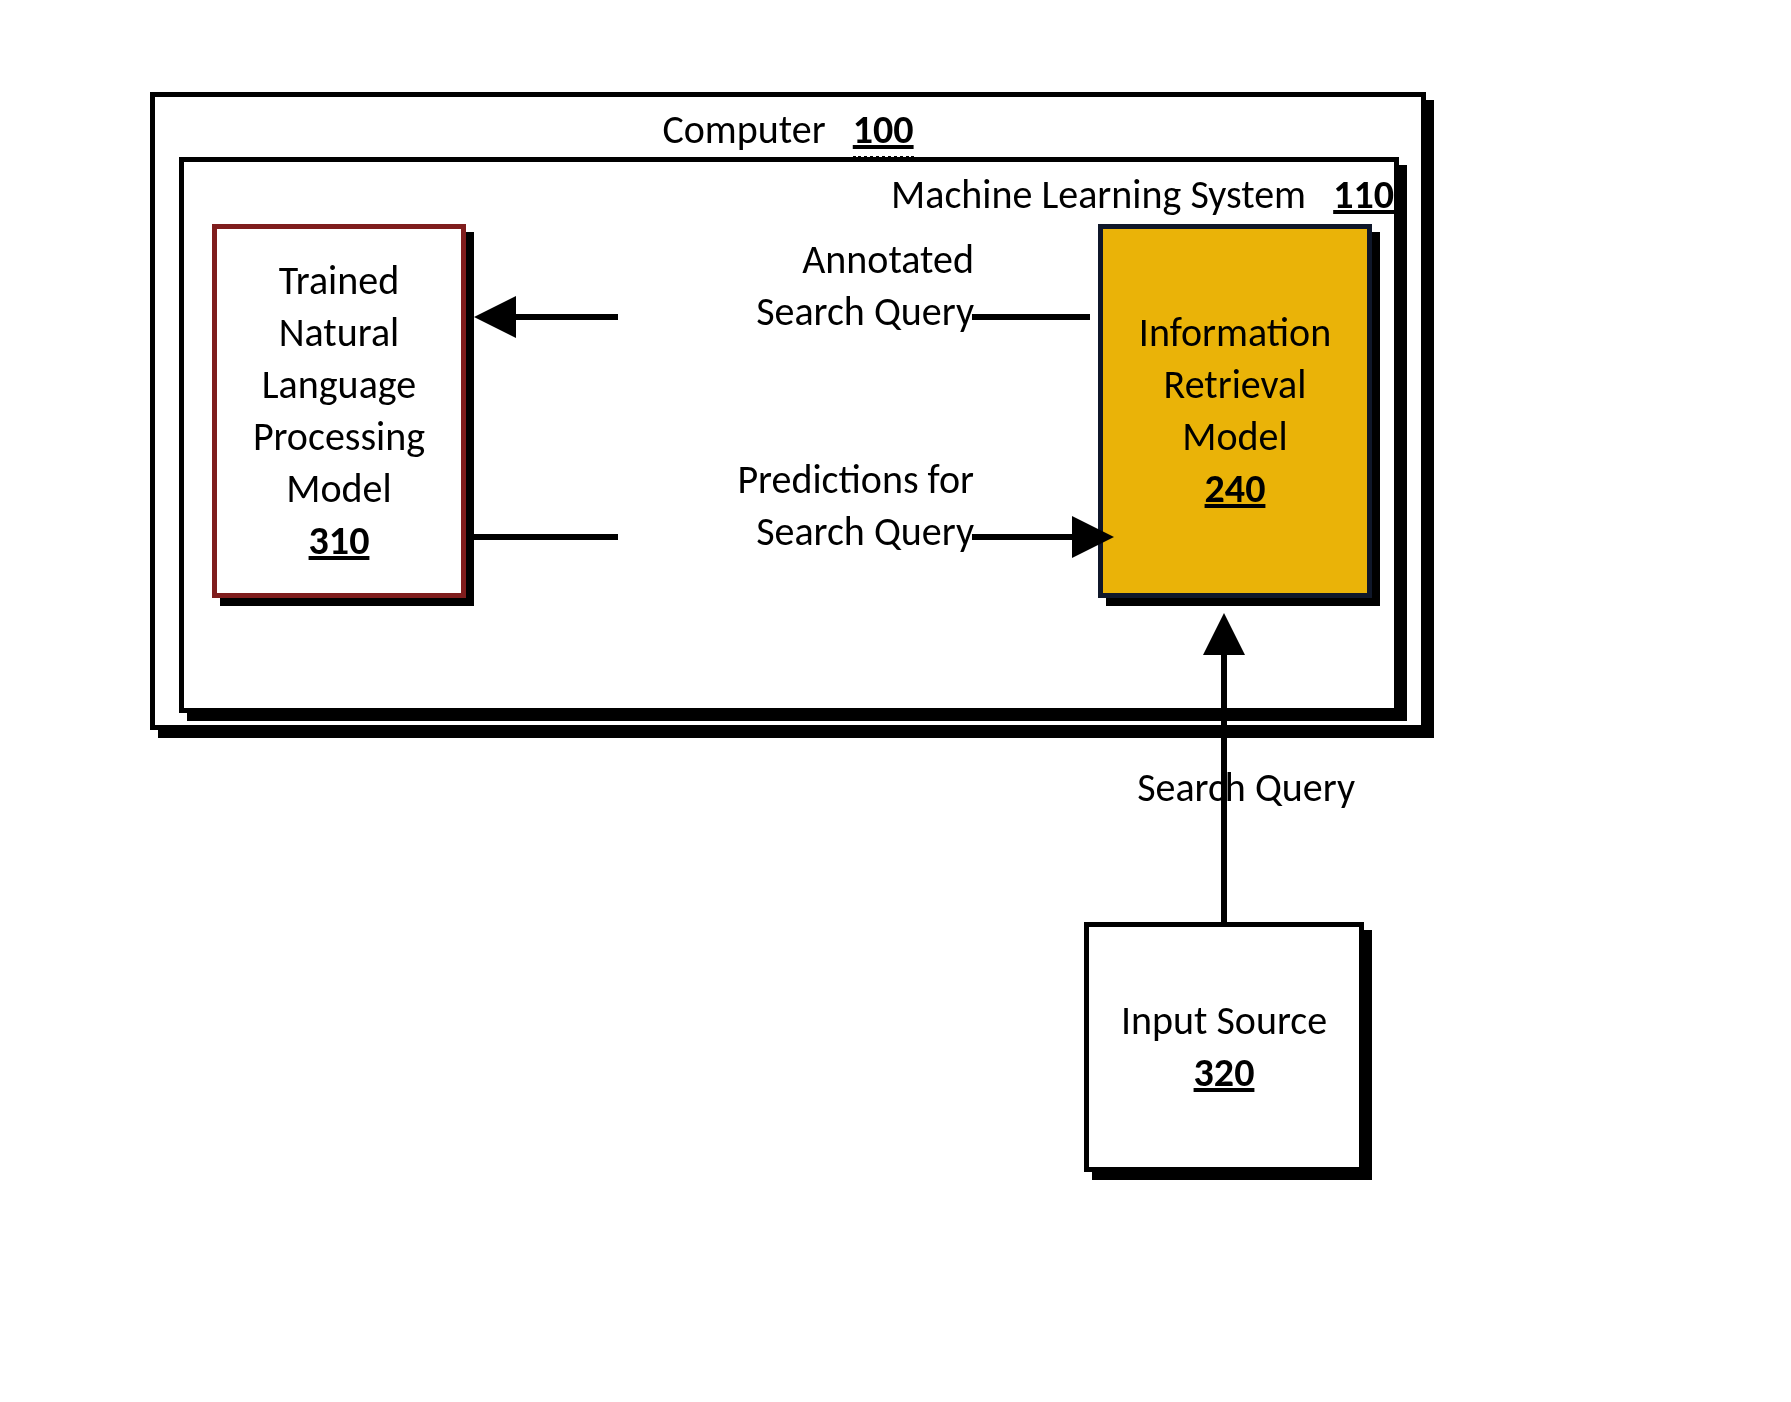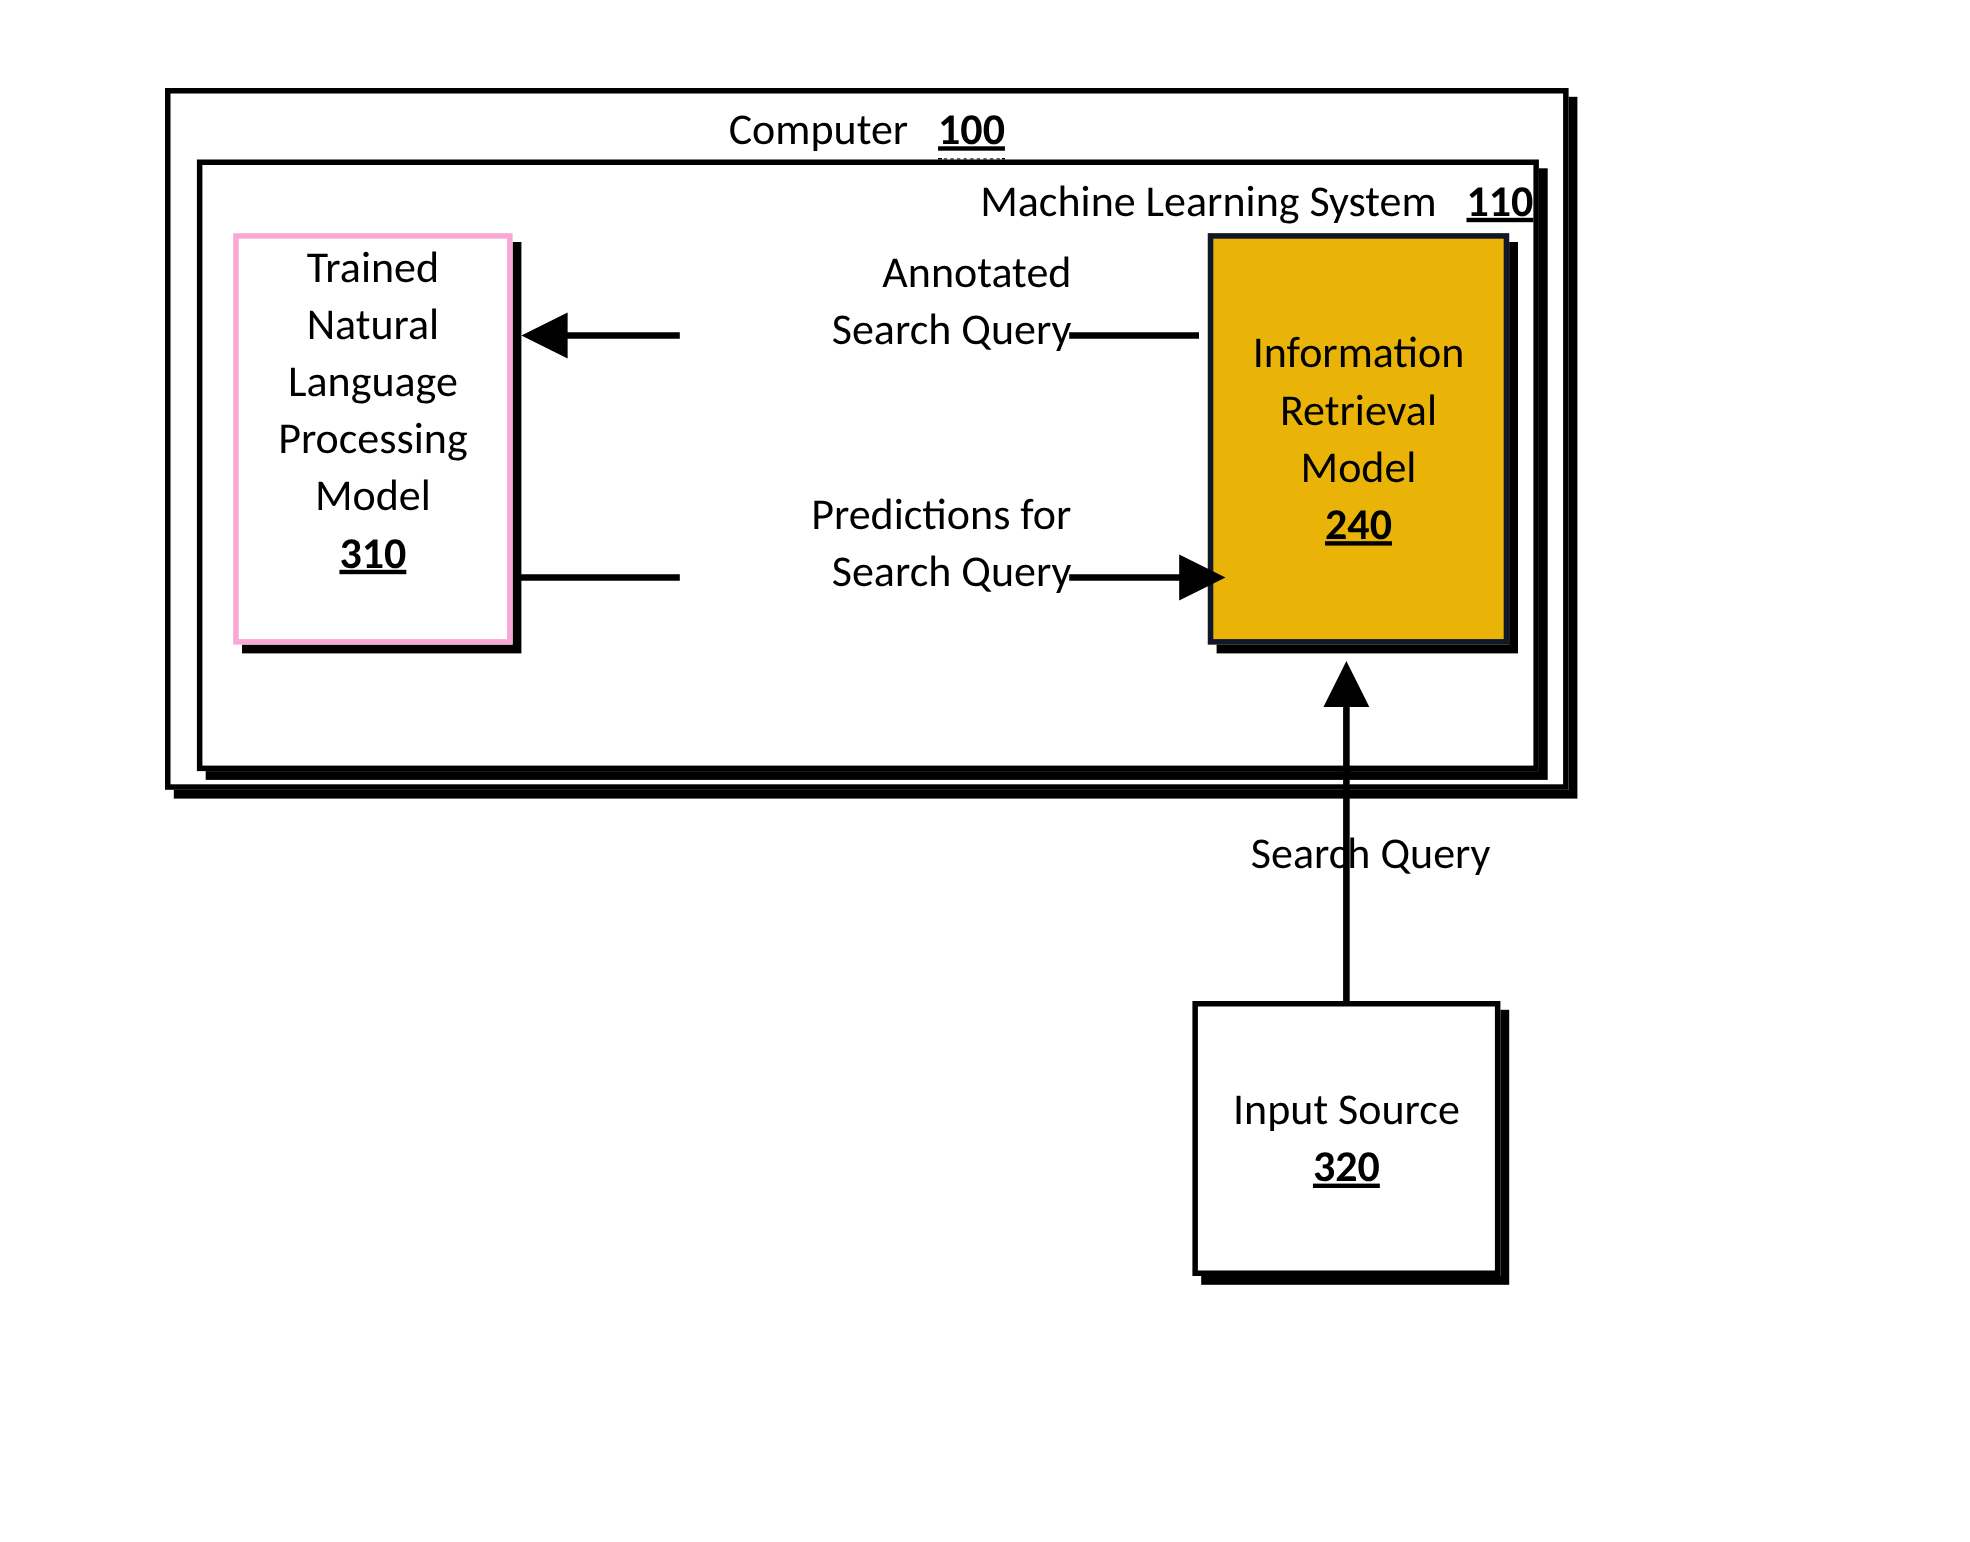--- a/index.html
+++ b/index.html
@@ -10,21 +10,21 @@
     body {
       font-family: Calibri, Arial, sans-serif;
       background: white;
       width: 1791px;
       height: 1402px;
       position: relative;
     }
     .diagram-container {
       position: absolute;
       left: 150px;
-      top: 80px;
+      top: 92px;
       width: 1500px;
       height: 1240px;
       text-decoration: underline;
     }
     .computer-box {
       position: absolute;
       left: 0;
       top: 0;
       width: 1276px;
       height: 638px;
@@ -51,24 +51,25 @@
       text-align: right;
       font-size: 40px;
       padding-top: 8px;
     }
     .nlp-box {
       position: absolute;
       left: 28px;
       top: 62px;
       width: 254px;
       height: 374px;
-      border: 5px solid #f9a8d4;
+      border: 5px solid #7f1d1d;
       box-shadow: 8px 8px 0 black;
       background: white;
       display: flex;
+      align-items: center;
       justify-content: center;
       text-align: center;
     }
     .ir-box {
       position: absolute;
       left: 914px;
       top: 62px;
       width: 274px;
       height: 374px;
       border: 5px solid #0f172a;

